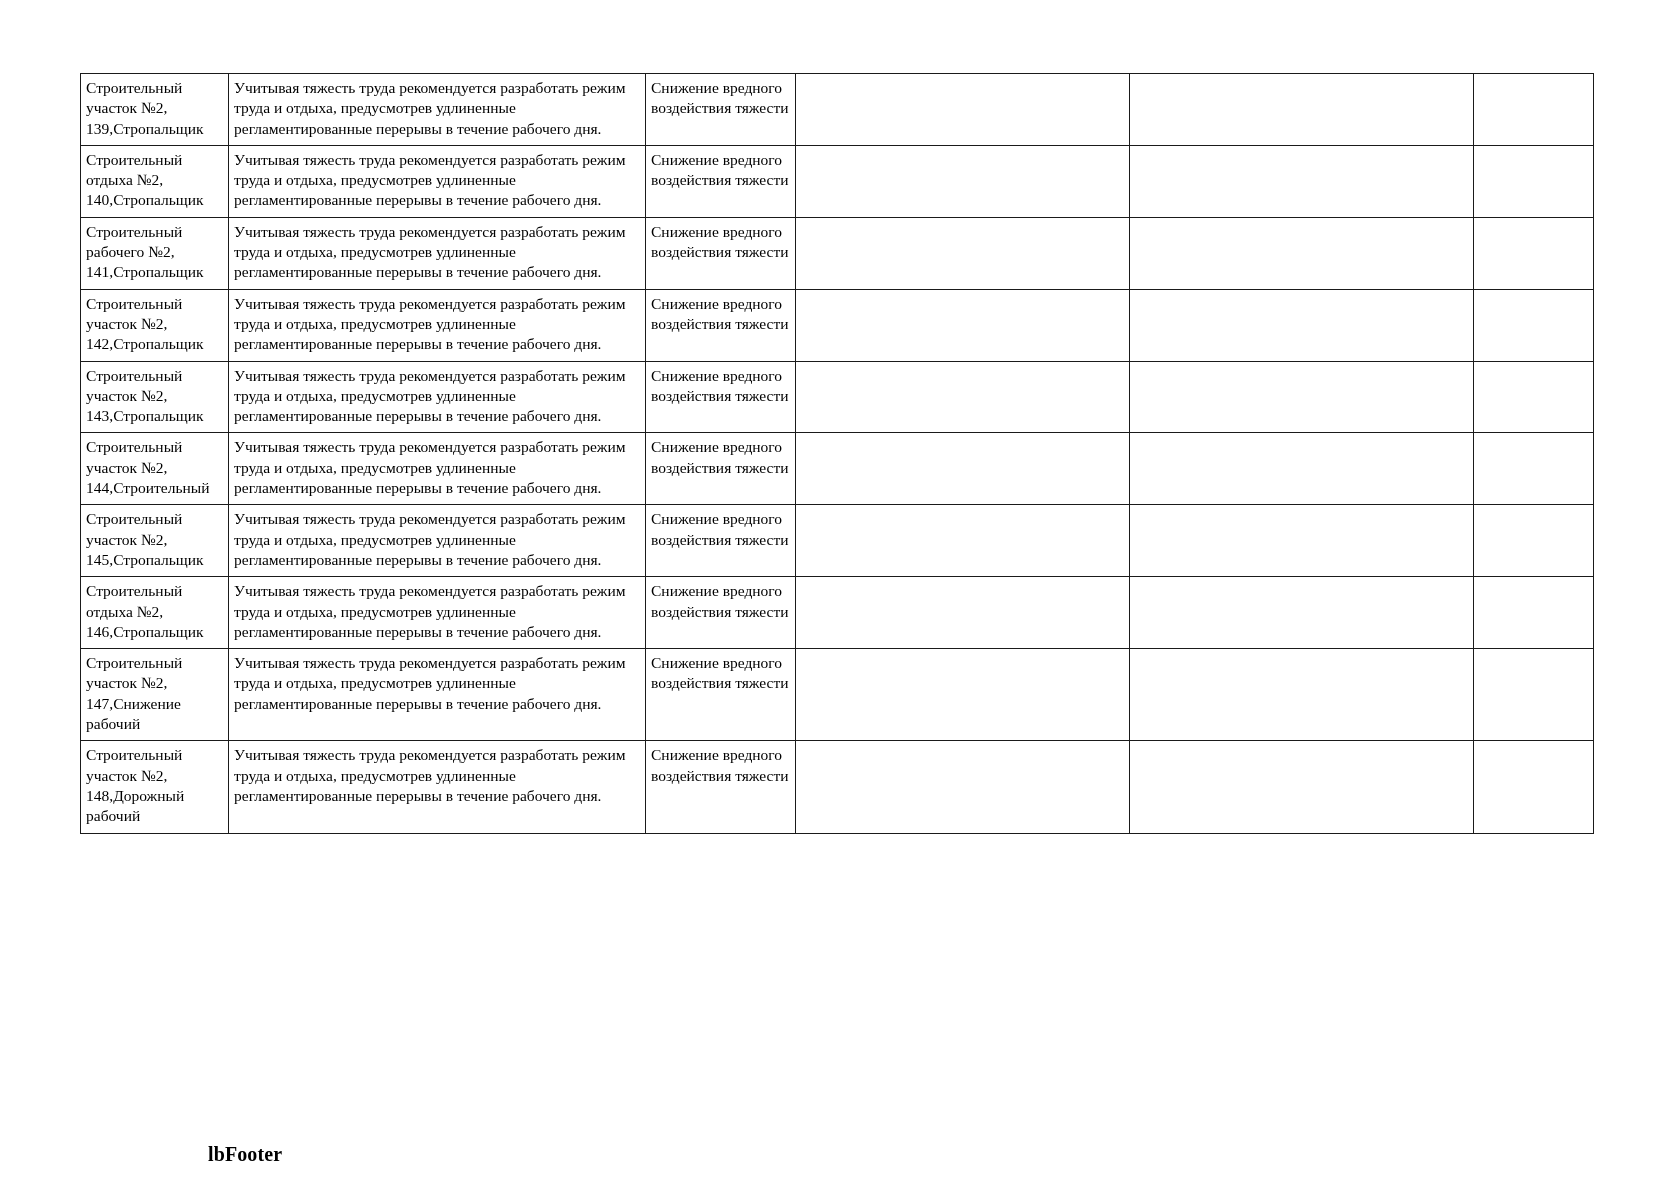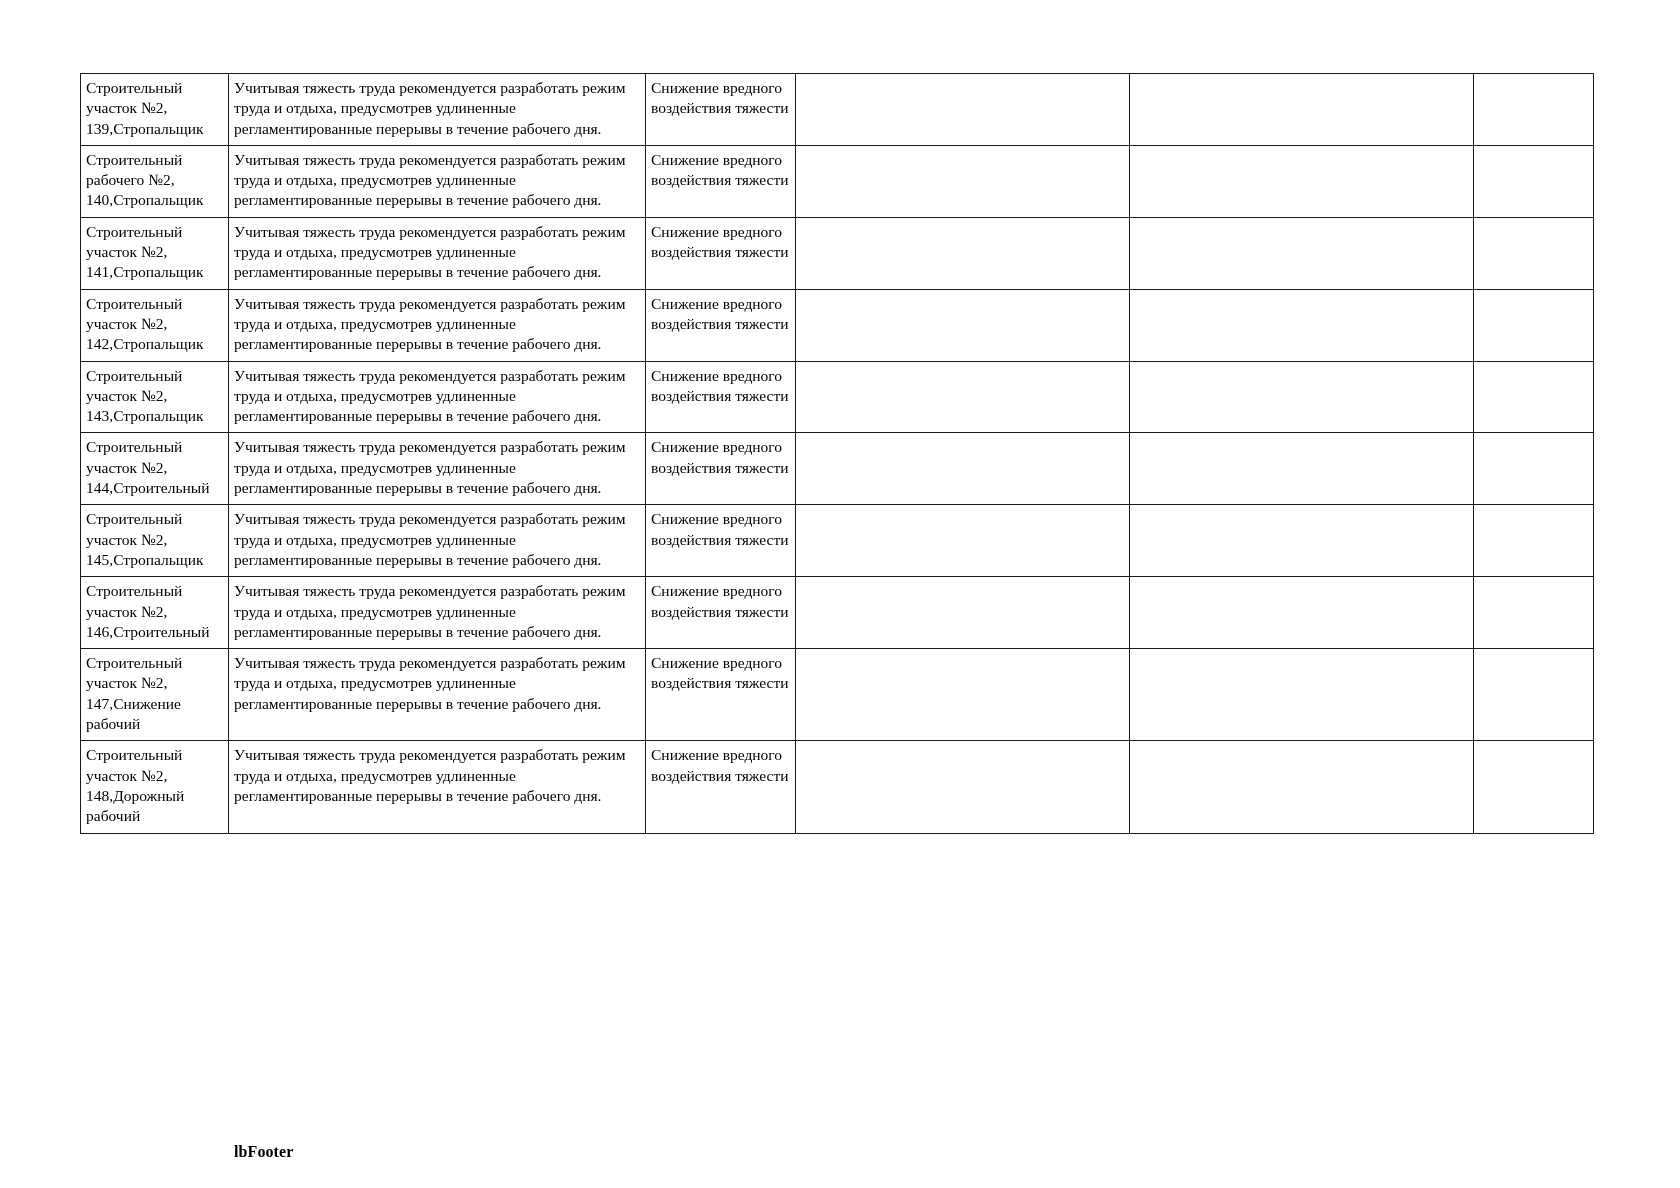--- a/index.html
+++ b/index.html
@@ -50,24 +50,24 @@
   .col-recommendation { width: 417px; }
   .col-effect { width: 150px; }
   .col-blank-1 { width: 334px; }
   .col-blank-2 { width: 344px; }
   .col-blank-3 { width: 120px; }
 
   .cell-blank { }
 
   .footer-label {
     position: absolute;
-    left: 234px;
+    left: 208px;
     top: 1143px;
     font-family: "Liberation Serif", "DejaVu Serif", serif;
-    font-size: 16px;
+    font-size: 20px;
     font-weight: bold;
     color: #000000;
     letter-spacing: 0.1px;
   }
 </style>
 </head>
 <body>
 
 <div class="page">
 
@@ -83,29 +83,29 @@
     <tbody id="table-body">
         <tr>
           <td>Строительный участок №2, 139,Стропальщик</td>
           <td>Учитывая тяжесть труда рекомендуется разработать режим труда и отдыха, предусмотрев удлиненные регламентированные перерывы в течение рабочего дня.</td>
           <td>Снижение вредного воздействия тяжести</td>
           <td class="cell-blank"></td>
           <td class="cell-blank"></td>
           <td class="cell-blank"></td>
         </tr>
         <tr>
-          <td>Строительный рабочего №2, 140,Стропальщик</td>
+          <td>Строительный отдыха №2, 140,Стропальщик</td>
           <td>Учитывая тяжесть труда рекомендуется разработать режим труда и отдыха, предусмотрев удлиненные регламентированные перерывы в течение рабочего дня.</td>
           <td>Снижение вредного воздействия тяжести</td>
           <td class="cell-blank"></td>
           <td class="cell-blank"></td>
           <td class="cell-blank"></td>
         </tr>
         <tr>
-          <td>Строительный участок №2, 141,Стропальщик</td>
+          <td>Строительный рабочего №2, 141,Стропальщик</td>
           <td>Учитывая тяжесть труда рекомендуется разработать режим труда и отдыха, предусмотрев удлиненные регламентированные перерывы в течение рабочего дня.</td>
           <td>Снижение вредного воздействия тяжести</td>
           <td class="cell-blank"></td>
           <td class="cell-blank"></td>
           <td class="cell-blank"></td>
         </tr>
         <tr>
           <td>Строительный участок №2, 142,Стропальщик</td>
           <td>Учитывая тяжесть труда рекомендуется разработать режим труда и отдыха, предусмотрев удлиненные регламентированные перерывы в течение рабочего дня.</td>
           <td>Снижение вредного воздействия тяжести</td>
@@ -131,21 +131,21 @@
         </tr>
         <tr>
           <td>Строительный участок №2, 145,Стропальщик</td>
           <td>Учитывая тяжесть труда рекомендуется разработать режим труда и отдыха, предусмотрев удлиненные регламентированные перерывы в течение рабочего дня.</td>
           <td>Снижение вредного воздействия тяжести</td>
           <td class="cell-blank"></td>
           <td class="cell-blank"></td>
           <td class="cell-blank"></td>
         </tr>
         <tr>
-          <td>Строительный участок №2, 146,Строительный</td>
+          <td>Строительный отдыха №2, 146,Стропальщик</td>
           <td>Учитывая тяжесть труда рекомендуется разработать режим труда и отдыха, предусмотрев удлиненные регламентированные перерывы в течение рабочего дня.</td>
           <td>Снижение вредного воздействия тяжести</td>
           <td class="cell-blank"></td>
           <td class="cell-blank"></td>
           <td class="cell-blank"></td>
         </tr>
         <tr>
           <td>Строительный участок №2, 147,Снижение рабочий</td>
           <td>Учитывая тяжесть труда рекомендуется разработать режим труда и отдыха, предусмотрев удлиненные регламентированные перерывы в течение рабочего дня.</td>
           <td>Снижение вредного воздействия тяжести</td>

